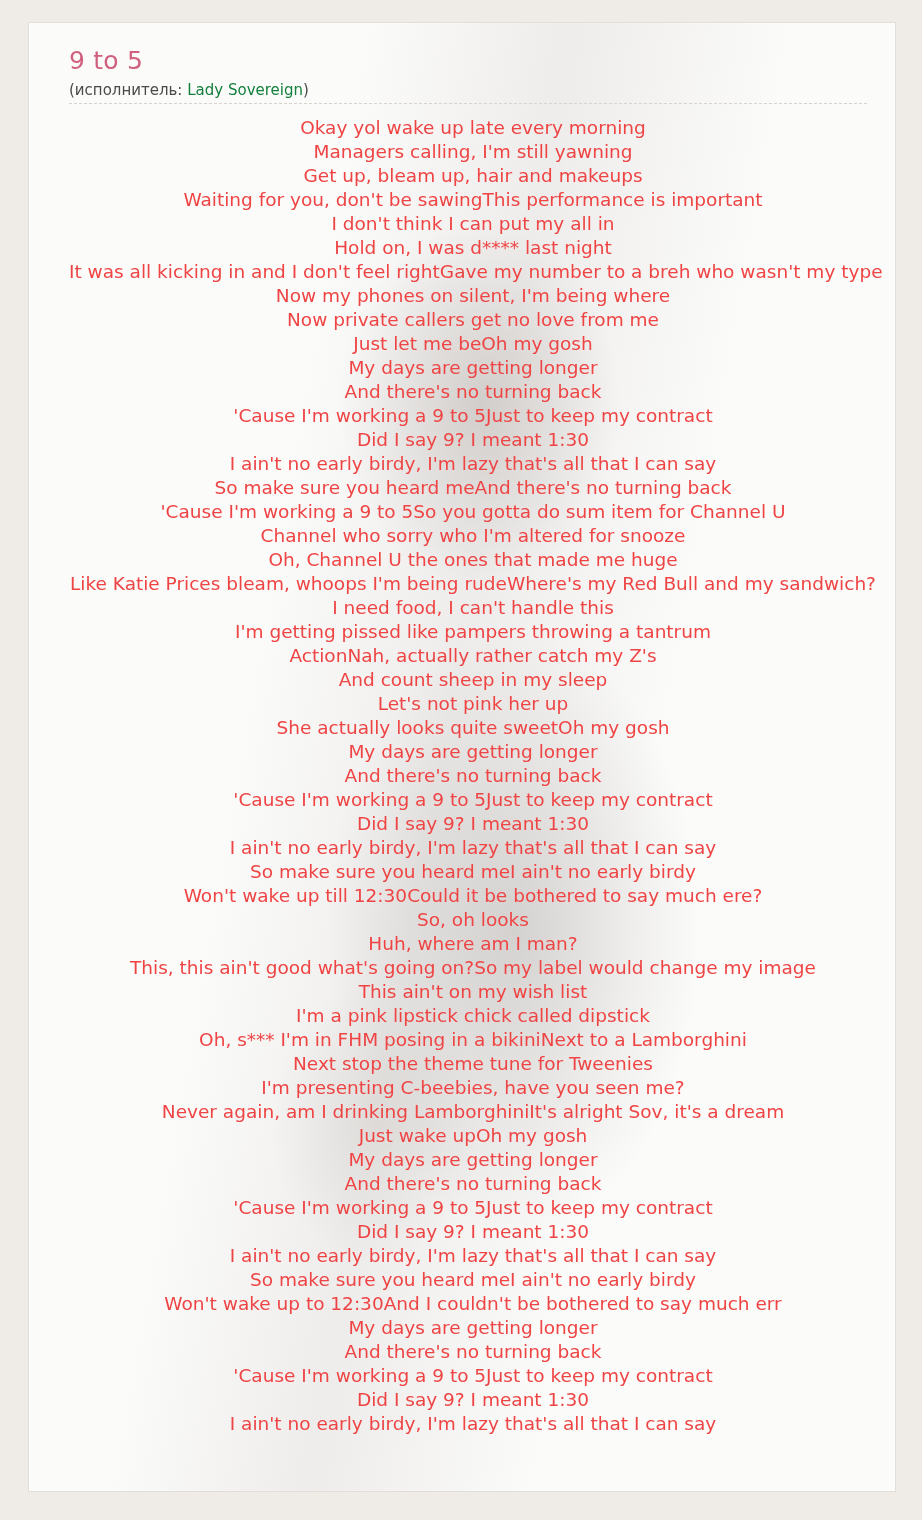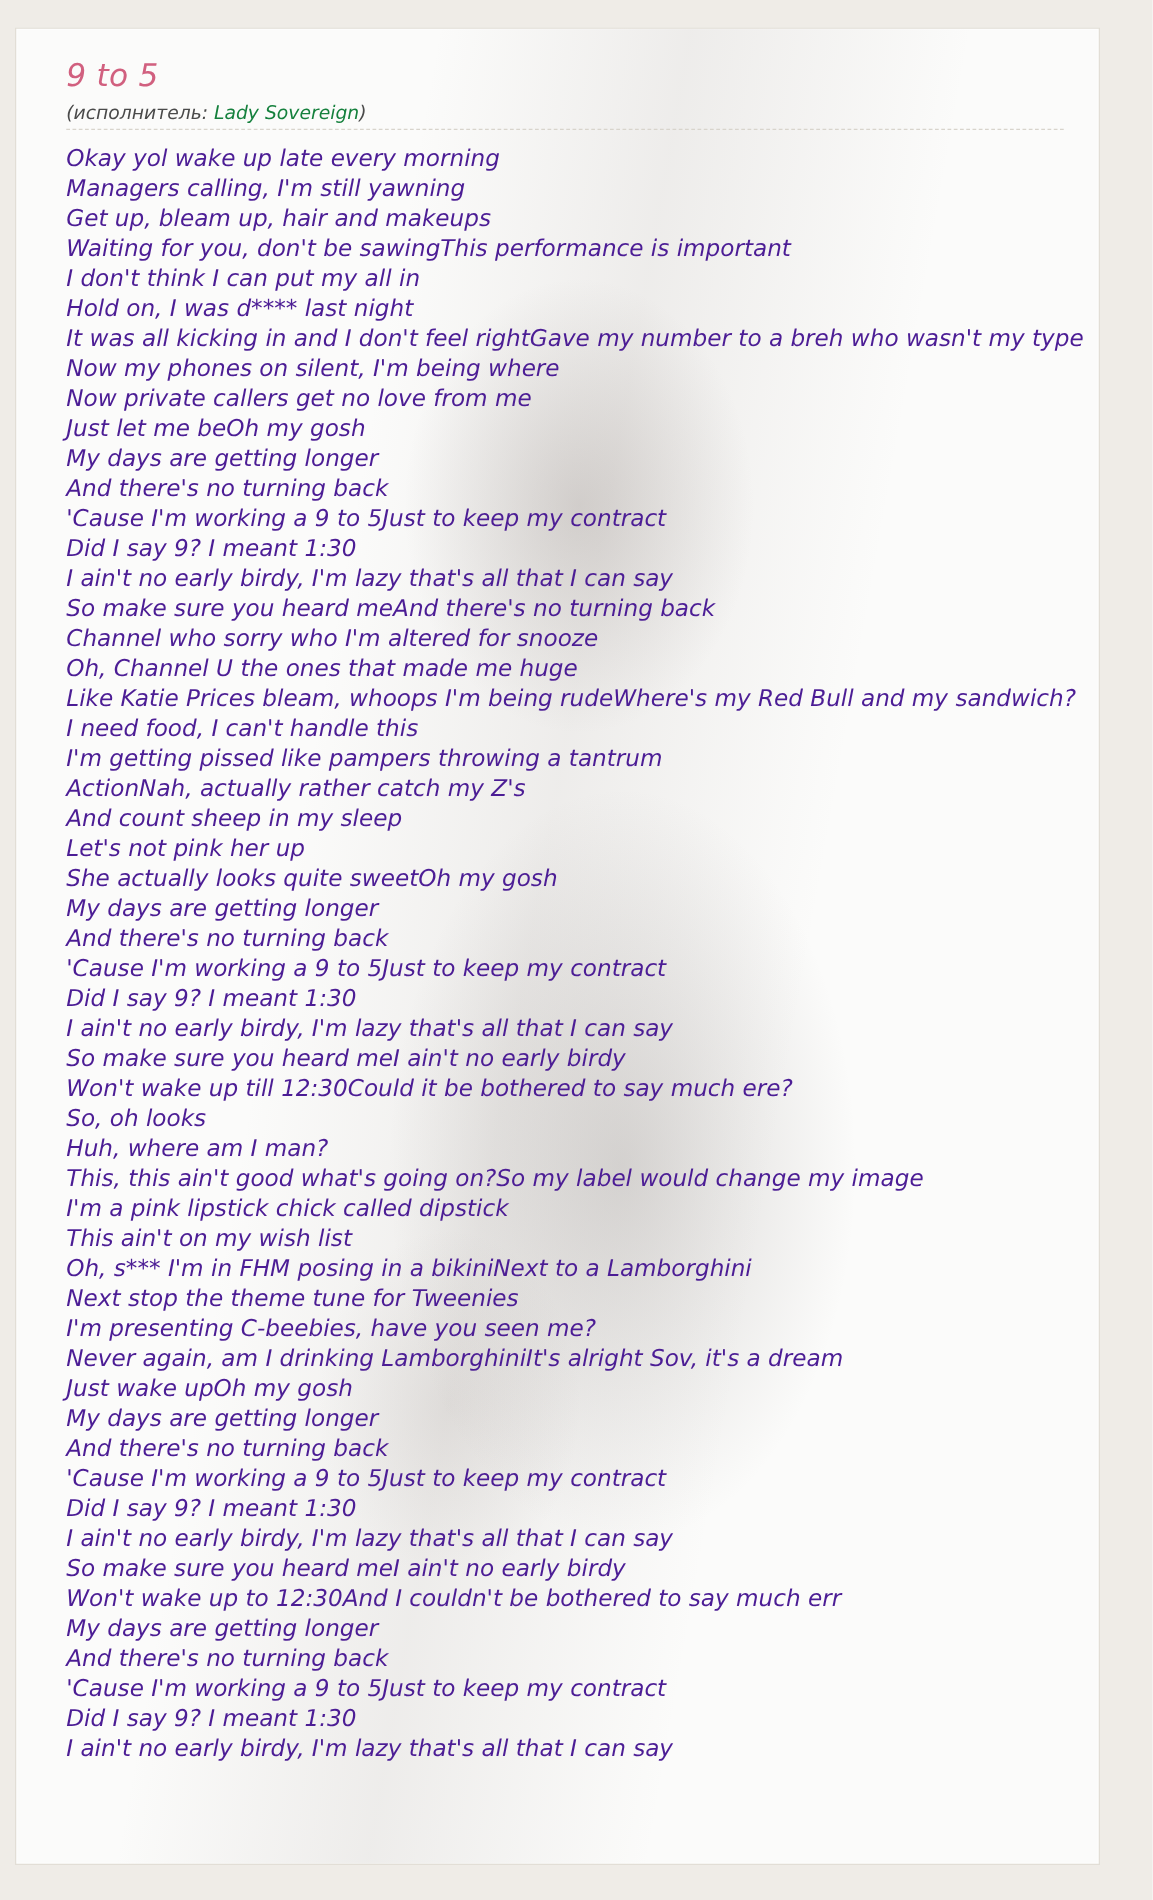--- a/index.html
+++ b/index.html
@@ -8,29 +8,28 @@
   }
   body {
     width: 922px;
     height: 1520px;
     background: #efece7;
     font-family: "DejaVu Sans", sans-serif;
     overflow: hidden;
   }
   .page {
     position: absolute;
-    left: 12px;
+    left: 28px;
     top: 22px;
     width: 866px;
     height: 1468px;
     background: #fbfbfa;
     border: 1px solid #e2ded6;
     box-shadow: 0 0 0 1px rgba(255,255,255,0.6) inset;
     overflow: hidden;
-    font-style: italic;
   }
   
   .bg-photo {
     position: absolute;
     left: 0; top: 0;
     width: 100%; height: 100%;
     background:
       radial-gradient(ellipse 200px 260px at 52% 26%, rgba(140,130,125,0.30), rgba(140,130,125,0) 70%),
       radial-gradient(ellipse 260px 420px at 56% 62%, rgba(120,112,108,0.26), rgba(120,112,108,0) 72%),
       radial-gradient(ellipse 150px 200px at 40% 75%, rgba(150,140,135,0.18), rgba(150,140,135,0) 70%),
@@ -61,22 +60,23 @@
   .divider {
     margin: 4px 10px 12px 26px;
     border: 0;
     border-top: 1px dashed #d8d4cc;
     height: 0;
   }
   .lyrics {
     margin: 0 0 0 26px;
     font-size: 18.5px;
     line-height: 24px;
-    color: #4c1d95;
+    color: #ef4444;
     white-space: nowrap;
+    text-align: center;
   }
   .lyrics .line {
     display: block;
     min-height: 24px;
   }
 </style>
 </head>
 <body>
 
 <div class="page">
@@ -102,41 +102,42 @@
       <span class="line">It was all kicking in and I don't feel rightGave my number to a breh who wasn't my type</span>
       <span class="line">Now my phones on silent, I'm being where</span>
       <span class="line">Now private callers get no love from me</span>
       <span class="line">Just let me beOh my gosh</span>
       <span class="line">My days are getting longer</span>
       <span class="line">And there's no turning back</span>
       <span class="line">'Cause I'm working a 9 to 5Just to keep my contract</span>
       <span class="line">Did I say 9? I meant 1:30</span>
       <span class="line">I ain't no early birdy, I'm lazy that's all that I can say</span>
       <span class="line">So make sure you heard meAnd there's no turning back</span>
+      <span class="line">'Cause I'm working a 9 to 5So you gotta do sum item for Channel U</span>
       <span class="line">Channel who sorry who I'm altered for snooze</span>
       <span class="line">Oh, Channel U the ones that made me huge</span>
       <span class="line">Like Katie Prices bleam, whoops I'm being rudeWhere's my Red Bull and my sandwich?</span>
       <span class="line">I need food, I can't handle this</span>
       <span class="line">I'm getting pissed like pampers throwing a tantrum</span>
       <span class="line">ActionNah, actually rather catch my Z's</span>
       <span class="line">And count sheep in my sleep</span>
       <span class="line">Let's not pink her up</span>
       <span class="line">She actually looks quite sweetOh my gosh</span>
       <span class="line">My days are getting longer</span>
       <span class="line">And there's no turning back</span>
       <span class="line">'Cause I'm working a 9 to 5Just to keep my contract</span>
       <span class="line">Did I say 9? I meant 1:30</span>
       <span class="line">I ain't no early birdy, I'm lazy that's all that I can say</span>
       <span class="line">So make sure you heard meI ain't no early birdy</span>
       <span class="line">Won't wake up till 12:30Could it be bothered to say much ere?</span>
       <span class="line">So, oh looks</span>
       <span class="line">Huh, where am I man?</span>
       <span class="line">This, this ain't good what's going on?So my label would change my image</span>
+      <span class="line">This ain't on my wish list</span>
       <span class="line">I'm a pink lipstick chick called dipstick</span>
-      <span class="line">This ain't on my wish list</span>
       <span class="line">Oh, s*** I'm in FHM posing in a bikiniNext to a Lamborghini</span>
       <span class="line">Next stop the theme tune for Tweenies</span>
       <span class="line">I'm presenting C-beebies, have you seen me?</span>
       <span class="line">Never again, am I drinking LamborghiniIt's alright Sov, it's a dream</span>
       <span class="line">Just wake upOh my gosh</span>
       <span class="line">My days are getting longer</span>
       <span class="line">And there's no turning back</span>
       <span class="line">'Cause I'm working a 9 to 5Just to keep my contract</span>
       <span class="line">Did I say 9? I meant 1:30</span>
       <span class="line">I ain't no early birdy, I'm lazy that's all that I can say</span>

